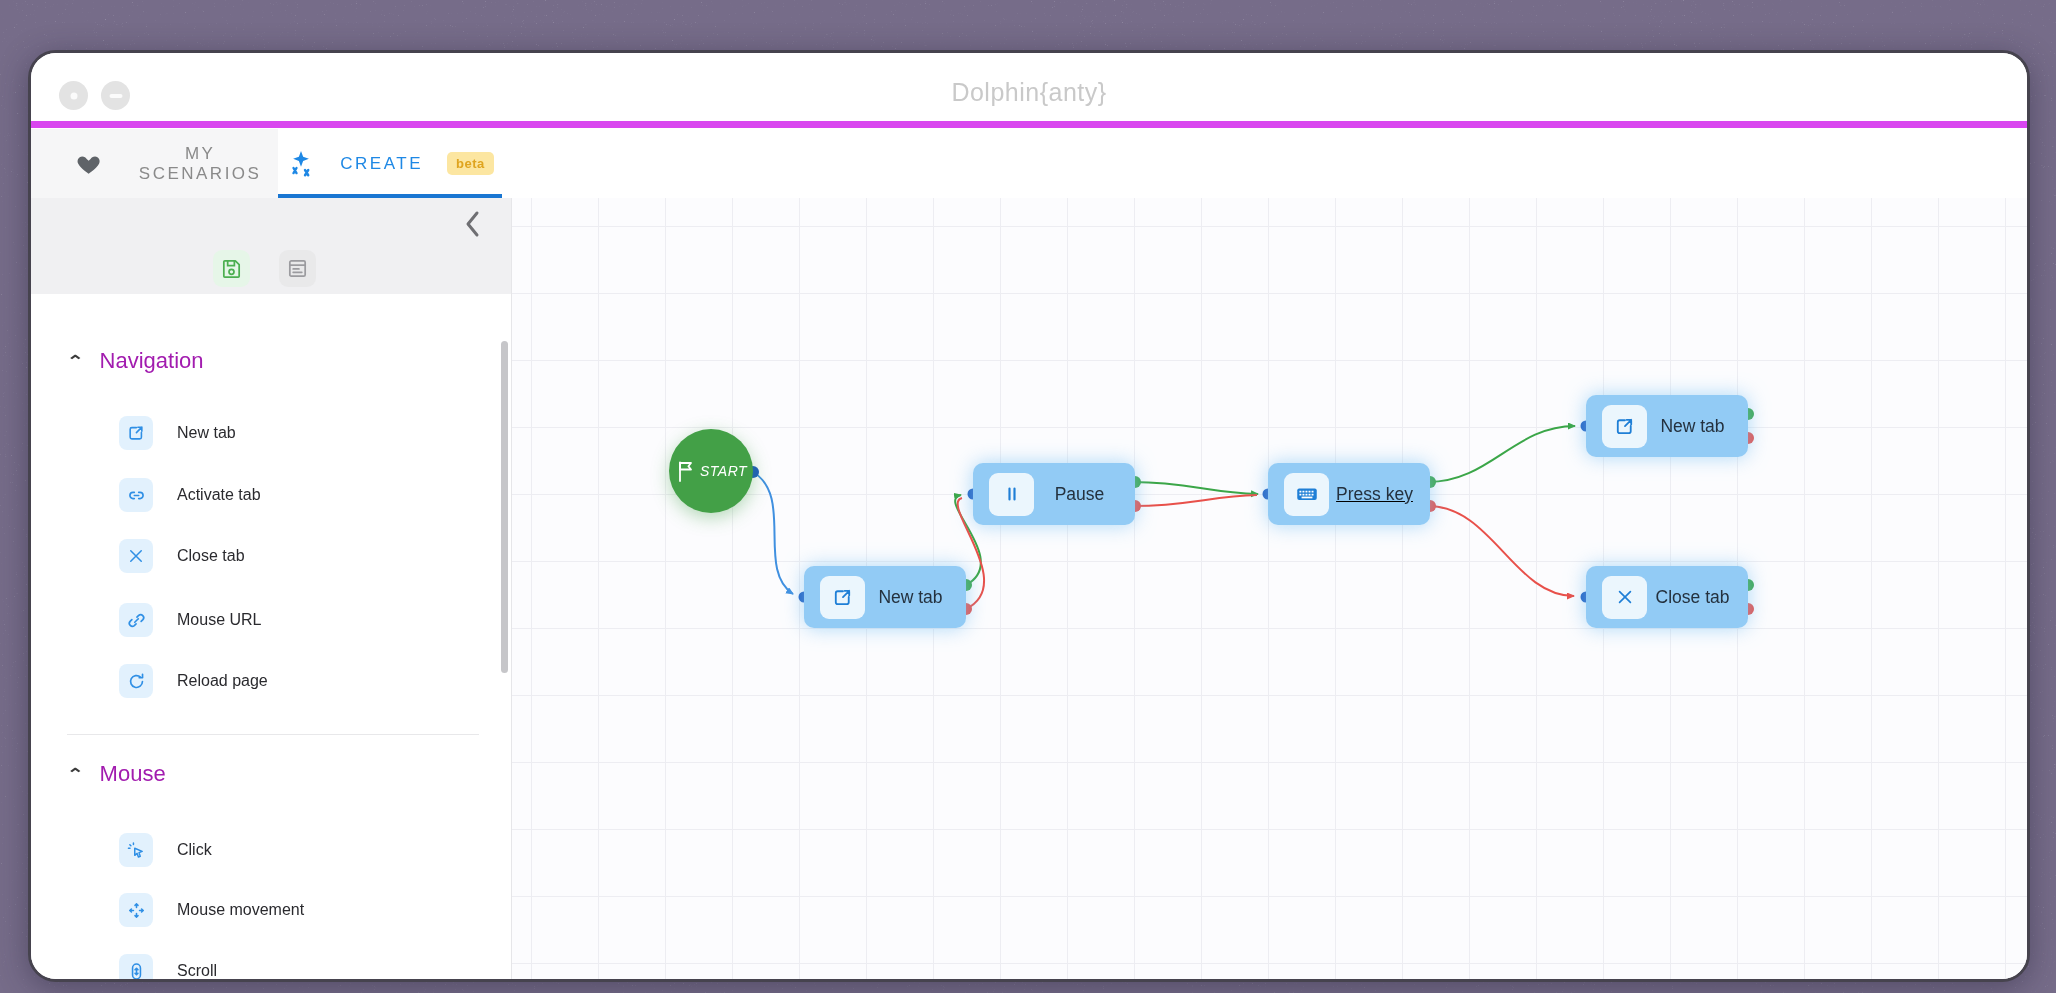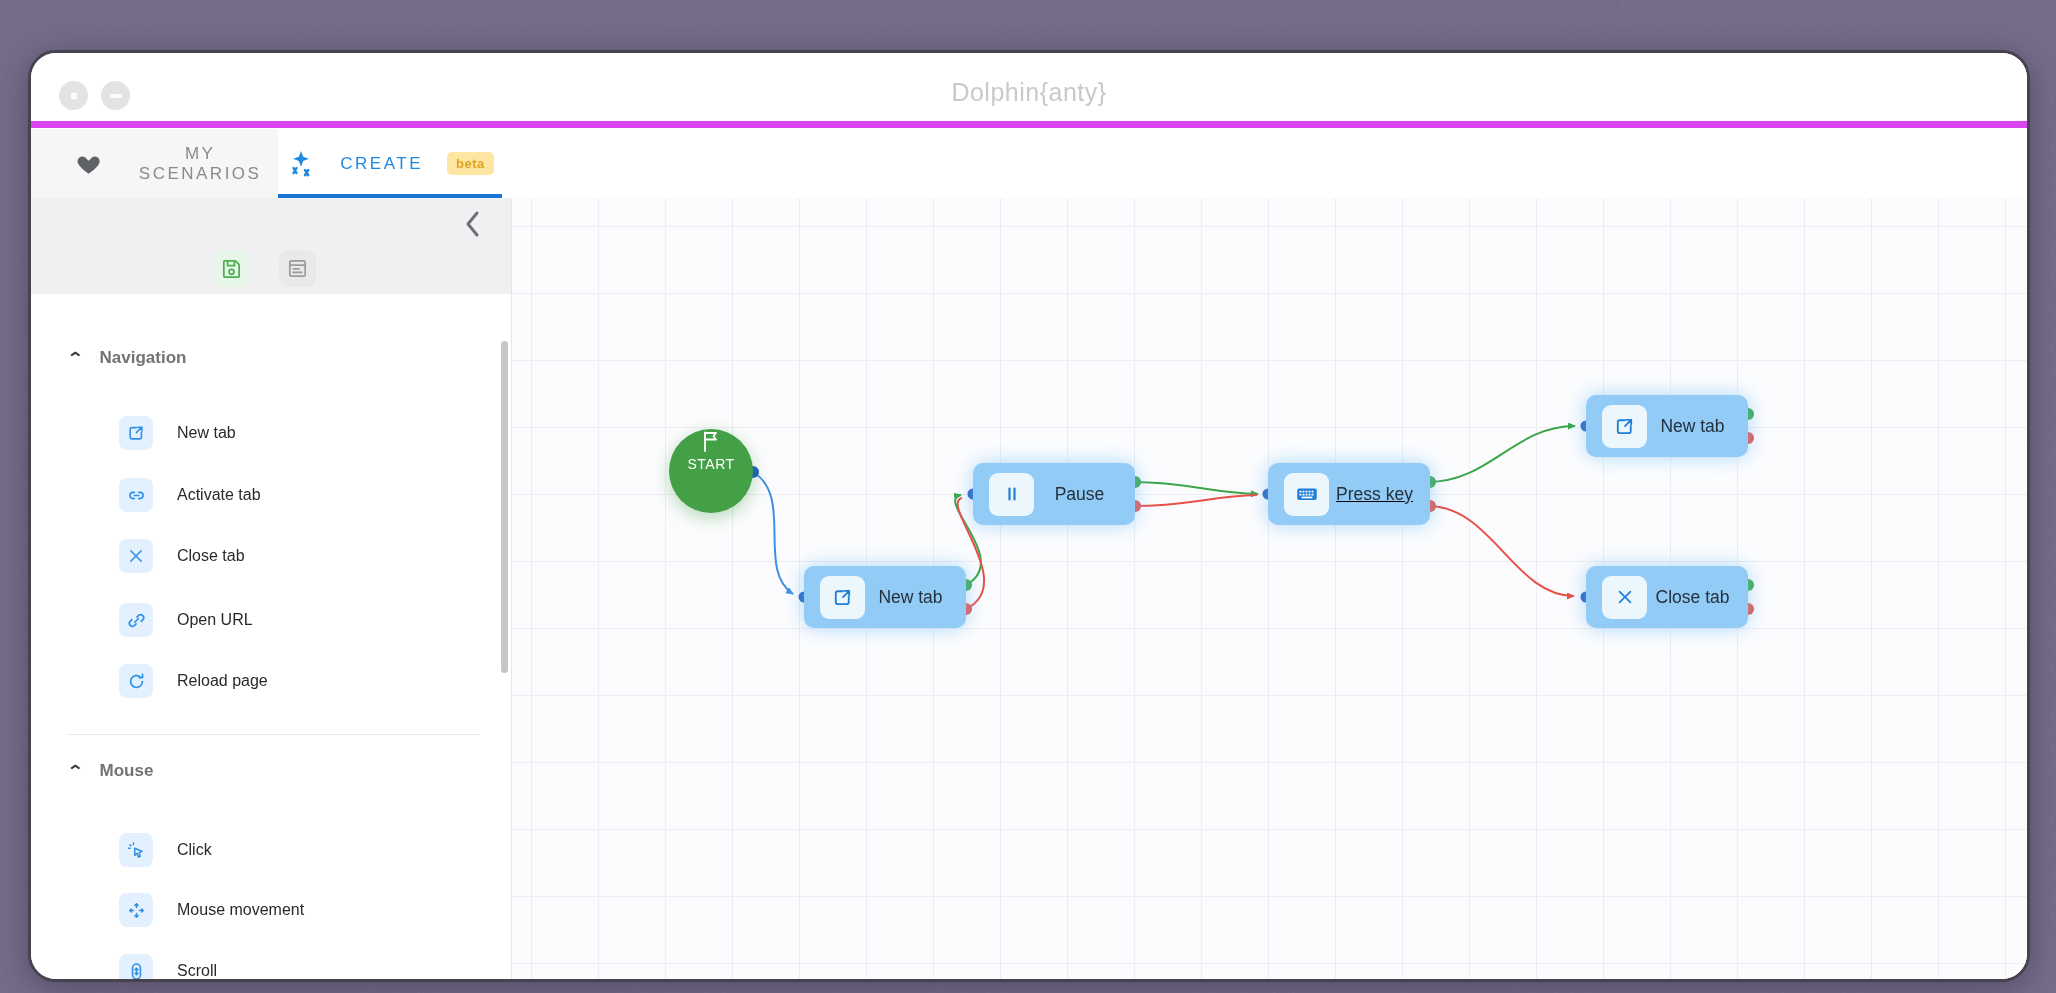--- a/index.html
+++ b/index.html
@@ -43,42 +43,42 @@
   
   .sidebar { position:relative; width:481px; height:100%; background:#fff; border-right:1px solid #e6e6e9; overflow:hidden; flex:none; }
   .sidebar-topbar { position:absolute; left:0; top:0; width:100%; height:96px; background:#f0f0f2; }
   .icon-btn { position:absolute; top:52px; width:37px; height:37px; border:none; border-radius:9px; cursor:pointer; display:flex; align-items:center; justify-content:center; }
   .icon-btn.save { left:182px; background:#e6f6e8; }
   .icon-btn.notes { left:248px; background:#e9e9ea; }
   .collapse-btn { position:absolute; right:24px; top:12px; width:30px; height:34px; border:none; background:transparent; color:#6f6f6f; font-size:30px; cursor:pointer; line-height:34px; }
 
   .side-section-header { position:absolute; left:38px; display:flex; align-items:center; gap:18px; cursor:pointer; }
   .side-section-header .chev { color:#3c3c3c; font-size:15px; font-weight:bold; transform:scaleX(1.4); }
-  .side-section-header .sec-label { font-size:17px; font-weight:bold; color:#737373; }
+  .side-section-header .sec-label { font-size:22px; font-weight:normal; color:#a21caf; }
 
   .side-item { position:absolute; left:88px; height:34px; display:flex; align-items:center; gap:24px; cursor:grab; }
   .blk-ic { width:34px; height:34px; border-radius:8px; background:#e2f1fd; display:flex; align-items:center; justify-content:center; flex:none; }
   .side-item .item-label { font-size:16px; color:#2a2a2e; }
   .side-divider { position:absolute; left:36px; width:412px; height:1px; background:#e8e8ea; }
   .side-scroll-thumb { position:absolute; right:3px; top:143px; width:7px; height:332px; border-radius:4px; background:#c6c6c9; }
 
   
   .canvas { position:relative; flex:1; height:100%; background:#fcfcfe; overflow:hidden;
     background-image:
       linear-gradient(to right, #ededf2 1px, transparent 1px),
       linear-gradient(to bottom, #ededf2 1px, transparent 1px);
     background-size:67px 67px; background-position:19px 28px; }
 
   .edges-svg { position:absolute; left:0; top:0; width:1520px; height:781px; }
 
   .flow-node { position:absolute; width:162px; height:62px; background:#92cbf5; border-radius:10px; display:flex; align-items:center; padding:0 10px 0 16px; gap:0; cursor:grab; box-shadow:0 0 20px rgba(129,196,245,.65); }
   .node-chip { width:45px; height:43px; background:rgba(255,255,255,.82); border-radius:9px; display:flex; align-items:center; justify-content:center; flex:none; }
   .node-label { flex:1; text-align:center; font-size:17.5px; color:#24313e; }
 
-  .start-node { position:absolute; left:157px; top:231px; width:84px; height:84px; border-radius:50%; background:#43a047; display:flex; flex-direction:column; align-items:center; gap:3px; cursor:grab; box-shadow:0 5px 18px rgba(67,160,71,.38); }
+  .start-node { position:absolute; left:157px; top:231px; width:84px; height:84px; border-radius:50%; background:#43a047; display:flex; flex-direction:row; align-items:center; justify-content:center; gap:3px; cursor:grab; box-shadow:0 5px 18px rgba(67,160,71,.38);font-style:italic; }
   .start-label { color:#fff; font-size:14px; letter-spacing:.5px; }
 </style>
 </head>
 <body>
 
 <svg class="noise-layer" width="2056" height="993">
   <filter id="grain">
       <feTurbulence type="fractalNoise" baseFrequency="0.9" numOctaves="3" stitchTiles="stitch"></feTurbulence>
     <feColorMatrix type="matrix" values="0 0 0 0 0.18  0 0 0 0 0.15  0 0 0 0 0.25  0.9 0.9 0.9 0 0"></feColorMatrix>
     </filter>
@@ -188,21 +188,21 @@
         <span class="item-label">Close tab</span>
       </div>
 
       <div class="side-item" style="top:405px;">
         <span class="blk-ic">
           <svg width="21" height="21" viewBox="0 0 24 24">
               <path d="M10 14l4-4" stroke="#2f8fe5" stroke-width="1.9" stroke-linecap="round"></path>
               <path d="M12.5 8.2l2-2a3.4 3.4 0 0 1 4.8 4.8l-2 2M11.5 15.8l-2 2a3.4 3.4 0 0 1-4.8-4.8l2-2" fill="none" stroke="#2f8fe5" stroke-width="1.9" stroke-linecap="round"></path>
             </svg>
         </span>
-        <span class="item-label">Open URL</span>
+        <span class="item-label">Mouse URL</span>
       </div>
 
       <div class="side-item" style="top:466px;">
         <span class="blk-ic">
           <svg width="21" height="21" viewBox="0 0 24 24">
               <path d="M18.8 12A6.8 6.8 0 1 1 16.6 7" fill="none" stroke="#2f8fe5" stroke-width="1.9" stroke-linecap="round"></path>
               <path d="M18.9 3.8v3.9h-3.9" fill="none" stroke="#2f8fe5" stroke-width="1.9" stroke-linecap="round" stroke-linejoin="round"></path>
             </svg>
         </span>
         <span class="item-label">Reload page</span>

